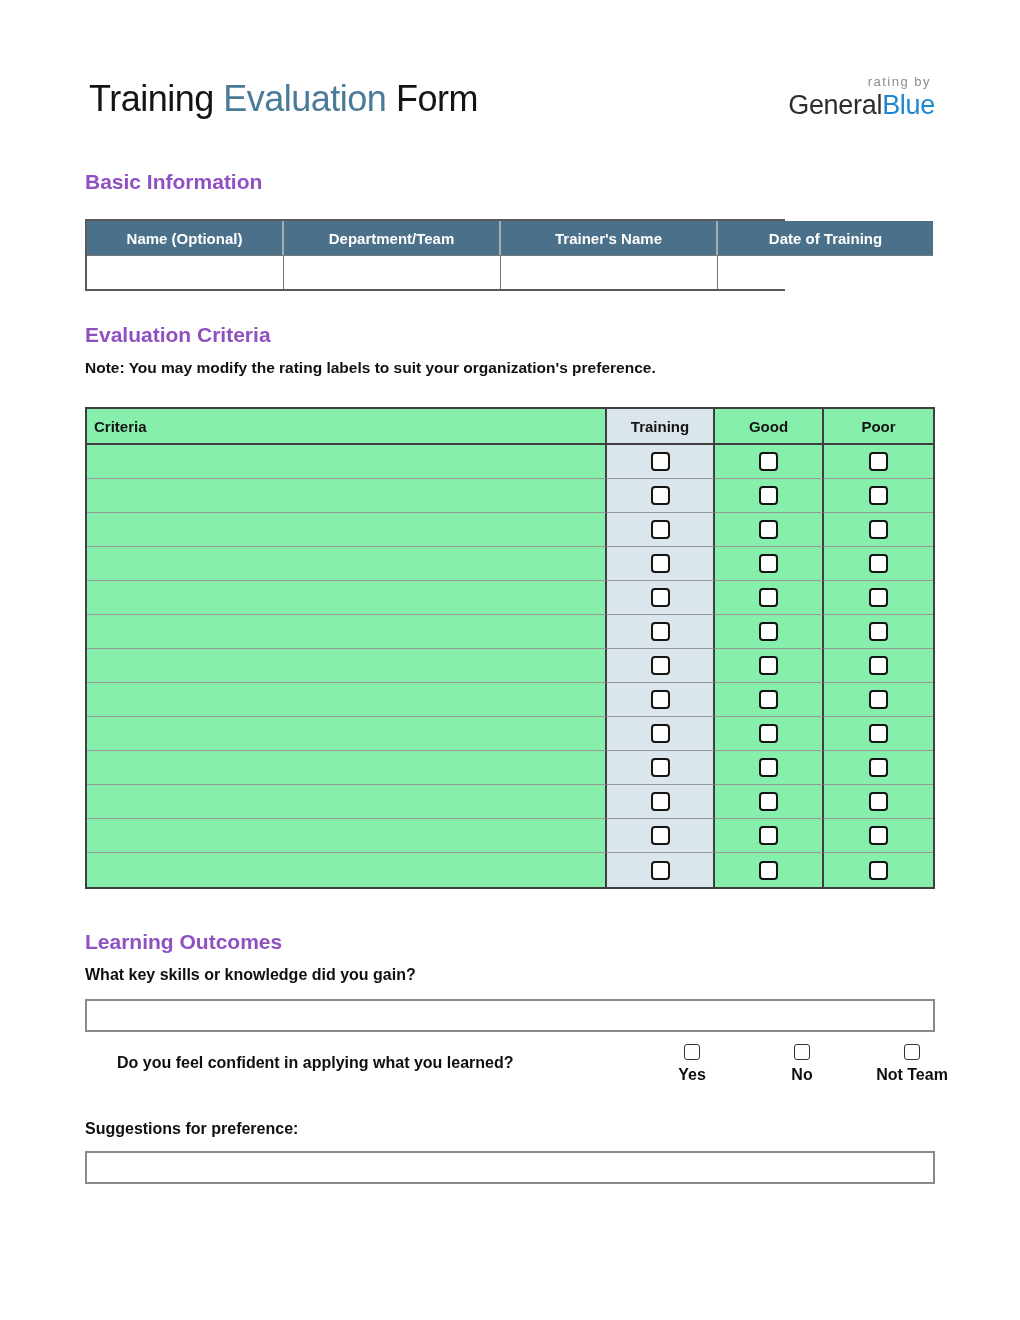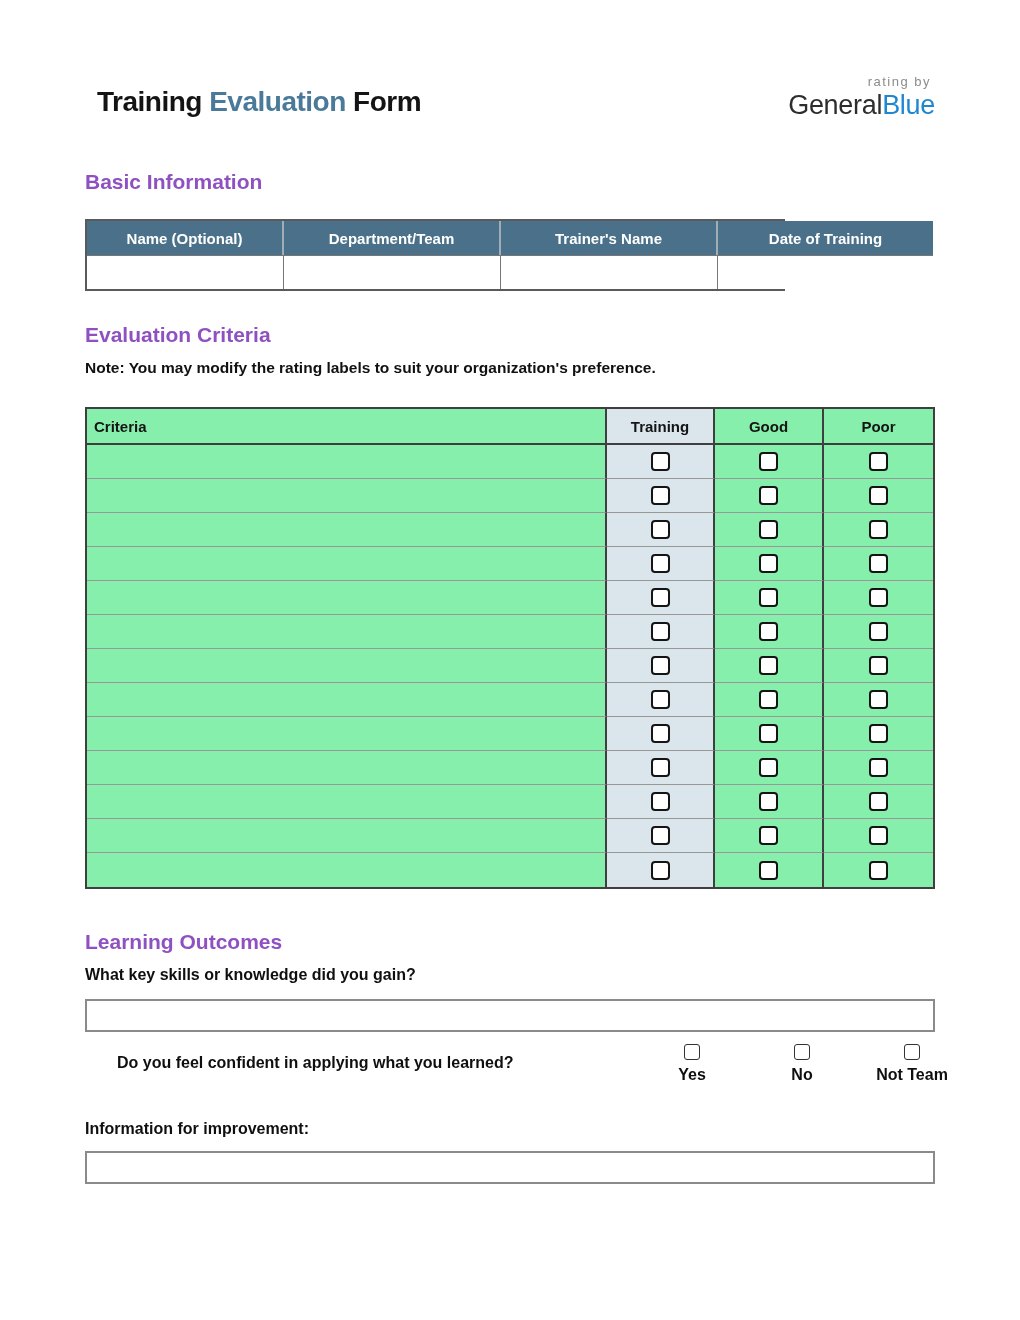--- a/index.html
+++ b/index.html
@@ -11,21 +11,21 @@
     font-family:"Liberation Sans", sans-serif;
     color:#141414;
     overflow:hidden;
   }
 
   
   .header {
     position:absolute; top:74px; left:85px; right:85px;
     display:flex; justify-content:space-between; align-items:flex-start;
   }
-  h1.title { margin:12px; font-size:28px; font-weight:700; letter-spacing:-0.5px; color:#141414; }
+  h1.title { margin:4px; font-size:36px; font-weight:400; letter-spacing:-0.5px; color:#141414; }
   h1.title .accent { color:#4a7a99; }
   .brand { text-align:right; margin-top:0; }
   .powered { font-size:13px; color:#8c8c8c; letter-spacing:1.5px; padding-right:4px; }
   .logotype { font-size:27px; font-weight:500; color:#2d2d2d; margin-top:1px; letter-spacing:-0.3px; }
   .logotype .blue { color:#1e87d0; }
 
   
   .sec { position:absolute; left:85px; margin:0; font-size:21px; font-weight:700; color:#8f51c1; }
   .note { position:absolute; left:85px; margin:0; font-size:15.5px; font-weight:600; color:#111; }
   .q-label { position:absolute; left:85px; margin:0; font-size:16px; font-weight:700; color:#0f0f0f; }
@@ -270,16 +270,16 @@
       <div class="q2-opt">
         <span class="checkbox small"></span>
         <div class="opt-label">No</div>
       </div>
       <div class="q2-opt">
         <span class="checkbox small"></span>
         <div class="opt-label">Not Team</div>
       </div>
     </div>
 
-  <p class="q-label" style="top:1120px;">Information for improvement:</p>
+  <p class="q-label" style="top:1120px;">Suggestions for preference:</p>
   <input type="text" class="line-input" style="top: 1151px;" value="">
 
 </div>
 
 </body></html>

